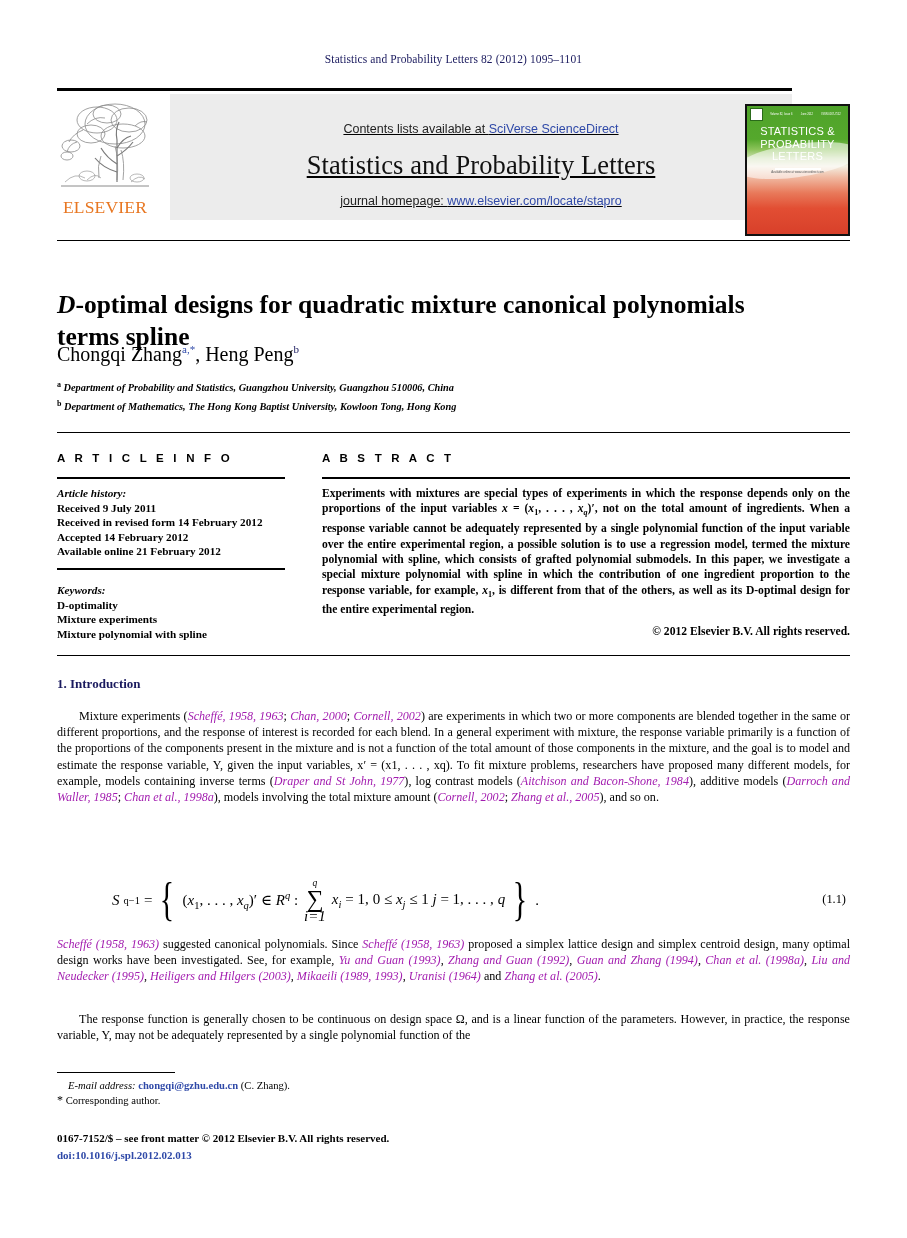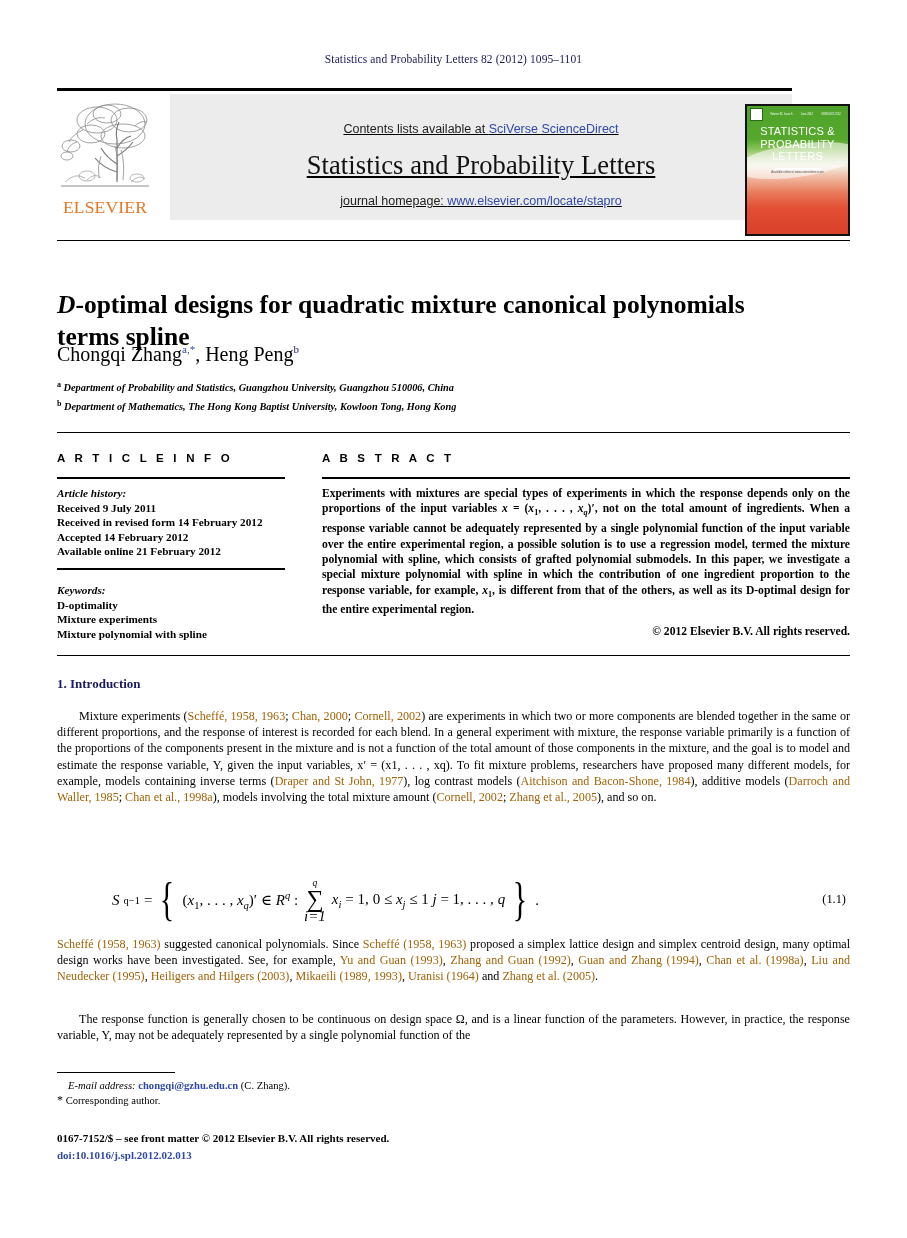--- a/index.html
+++ b/index.html
@@ -331,21 +331,21 @@
     font-size: 12.1px;
     line-height: 16.2px;
     text-align: justify;
     color: #000;
   }
   .p1 { top: 708px; }
   .p2 { top: 856px; }
   .p3 { top: 936px; }
   .p4 { top: 1011px; }
   .indent { text-indent: 22px; }
-  .cite { color: #a16207; }
+  .cite { color: #a21caf; font-style: italic; }
 
   
   .equation {
     position: absolute;
     left: 57px; top: 872px;
     width: 793px;
     height: 56px;
   }
   .eq-body {
     position: absolute;

